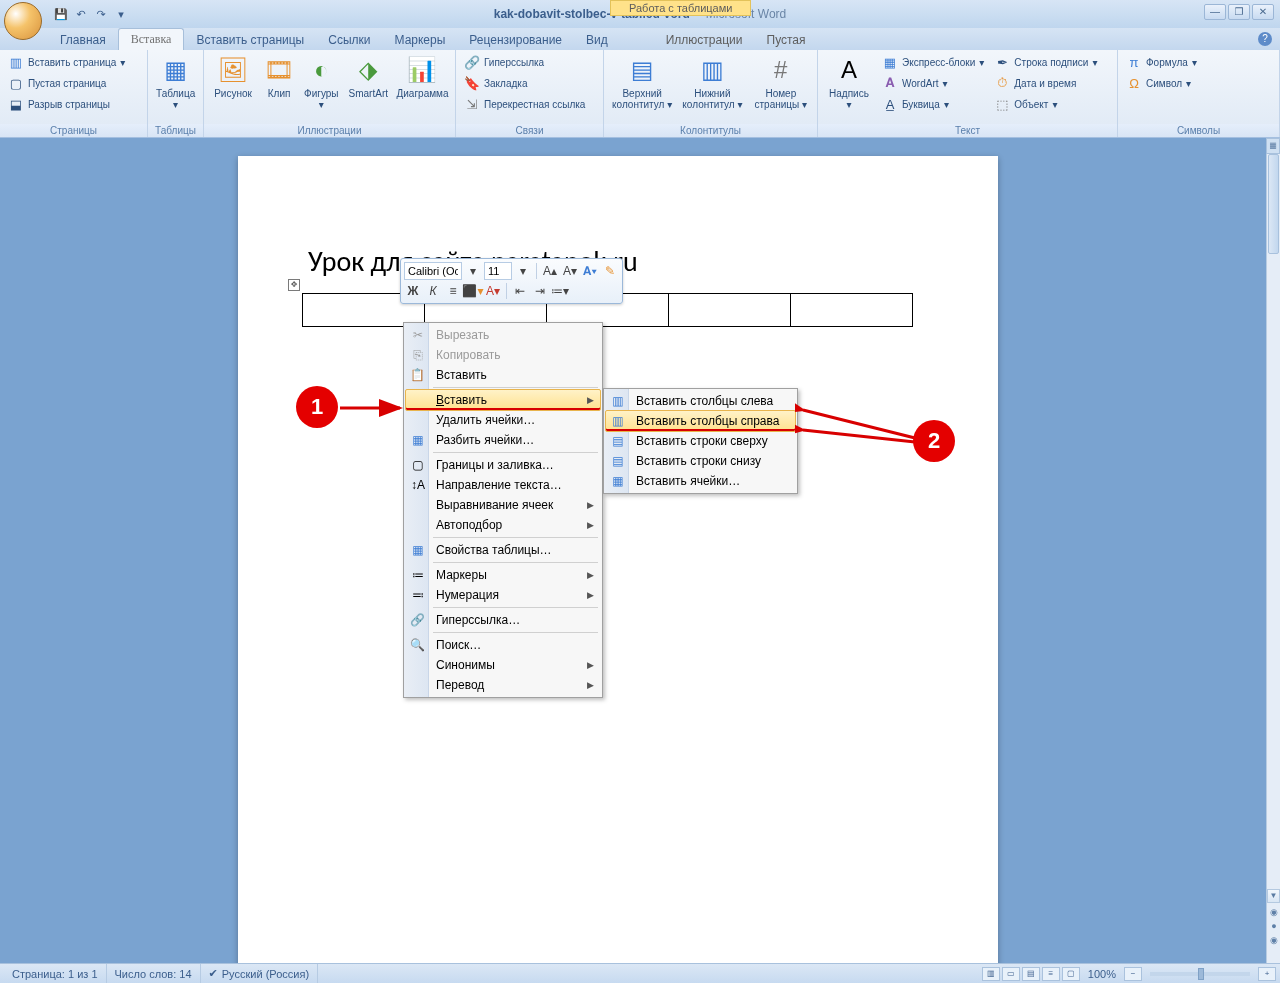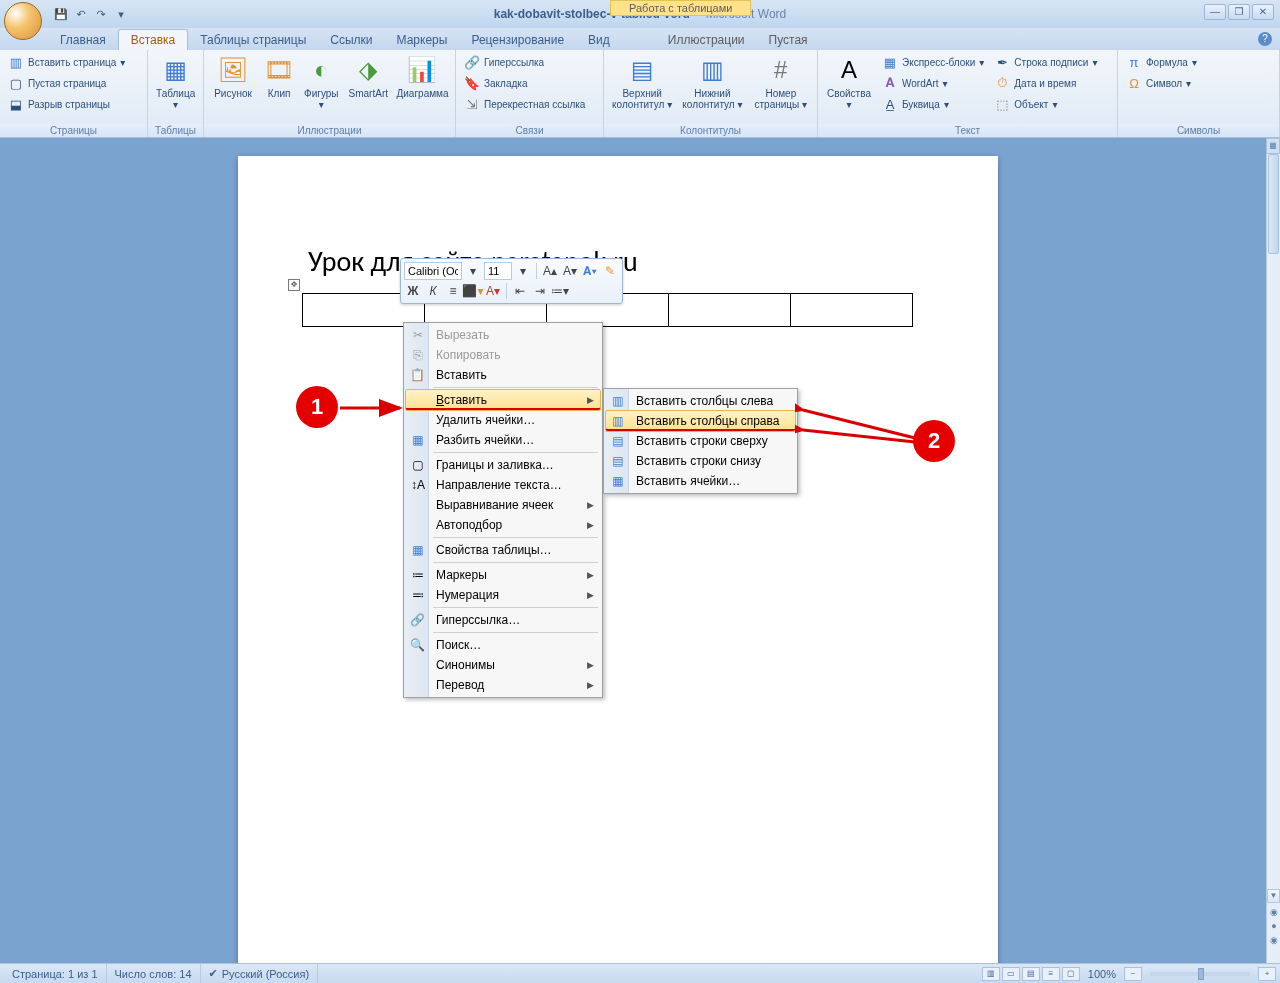--- a/index.html
+++ b/index.html
@@ -13,21 +13,21 @@
 .title-text { margin-left:auto; margin-right:auto; position:absolute; left:50%; transform:translateX(-50%); display:flex; gap:6px; align-items:center; }
 .title-doc { color:#3b5e8c; font-weight:600; }
 .title-app { color:#6a85a6; }
 .table-tools { position:absolute; left:610px; top:0; background:#ffe28a; border:1px solid #e3c25a; padding:1px 18px; font-size:11px; color:#5d5d5d; }
 .winctrl { position:absolute; right:6px; top:4px; display:flex; gap:2px; }
 .winctrl span { width:22px; height:16px; background:linear-gradient(#eaf1fb,#c8dbf1); border:1px solid #9bb6d6; font-size:10px; text-align:center; line-height:13px; color:#4a6a90; border-radius:2px; }
 
 
 .tabs { height:22px; background:linear-gradient(#d6e4f4,#c3d7ee); display:flex; align-items:flex-end; padding-left:48px; font-size:12px; position:relative; }
 .tab { padding:3px 12px; color:#3b5e8c; cursor:pointer; }
-.tab.active { background:#f2f6fb; border:1px solid #a7bfda; border-bottom:none; border-radius:3px 3px 0 0; color:#a16207; font-weight:500; }
+.tab.active { background:#f2f6fb; border:1px solid #a7bfda; border-bottom:none; border-radius:3px 3px 0 0; color:#737373; font-weight:500;font-family:Liberation Serif, serif; }
 .tab.ctx { color:#5d5d5d; }
 .help-icon { position:absolute; right:8px; top:4px; width:14px; height:14px; background:#5d8bc9; color:#fff; border-radius:50%; font-size:10px; text-align:center; line-height:14px; }
 
 
 .ribbon { height:88px; background:linear-gradient(#f2f6fb,#dfe9f5); border-bottom:1px solid #a4bfe0; display:flex; }
 .rgroup { border-right:1px solid #c3d4e9; display:flex; flex-direction:column; padding:2px 4px; }
 .rgroup-body { flex:1; display:flex; gap:2px; align-items:flex-start; }
 .rgroup-label { font-size:10px; text-align:center; color:#5a7fab; padding:1px 0; background:linear-gradient(#e5eefb,#d8e5f5); margin:0 -4px -2px; }
 .rbtn-big { display:flex; flex-direction:column; align-items:center; padding:2px 4px; cursor:pointer; width:57px; text-align:center; }
 .rbtn-big .ico { width:32px; height:32px; margin-bottom:2px; display:flex; align-items:center; justify-content:center; font-size:24px; }
@@ -112,21 +112,21 @@
   <div class="winctrl">
     <span>—</span>
     <span>❐</span>
     <span>✕</span>
   </div>
 </div>
 
 <div class="tabs">
   <div class="tab">Главная</div>
   <div class="tab active">Вставка</div>
-  <div class="tab">Таблицы страницы</div>
+  <div class="tab">Вставить страницы</div>
   <div class="tab">Ссылки</div>
   <div class="tab">Маркеры</div>
   <div class="tab">Рецензирование</div>
   <div class="tab">Вид</div>
   <div style="width:34px"></div>
   <div class="tab ctx">Иллюстрации</div>
   <div class="tab ctx">Пустая</div>
   <div class="help-icon">?</div>
 </div>
 
@@ -214,21 +214,21 @@
           <div class="ico i-gray">#</div>
           <div class="lbl"><span>Номер страницы</span> ▾</div>
         </div>
     </div>
     <div class="rgroup-label">Колонтитулы</div>
   </div>
   <div class="rgroup" style="width:300px">
     <div class="rgroup-body">
       <div class="rbtn-big" style="width:54px">
           <div class="ico">A</div>
-          <div class="lbl"><span>Свойства</span><br>▾</div>
+          <div class="lbl"><span>Надпись</span><br>▾</div>
         </div>
       <div class="rcol">
         <div class="rbtn-small"><span class="ico i-blue">▦</span><span>Экспресс-блоки</span> ▾</div>
         <div class="rbtn-small"><span class="ico i-purple">𝐀</span><span>WordArt</span> ▾</div>
         <div class="rbtn-small"><span class="ico">A̲</span><span>Буквица</span> ▾</div>
       </div>
       <div class="rcol">
         <div class="rbtn-small"><span class="ico">✒</span><span>Строка подписи</span> ▾</div>
         <div class="rbtn-small">
             <span class="ico i-orange">⏱</span>

